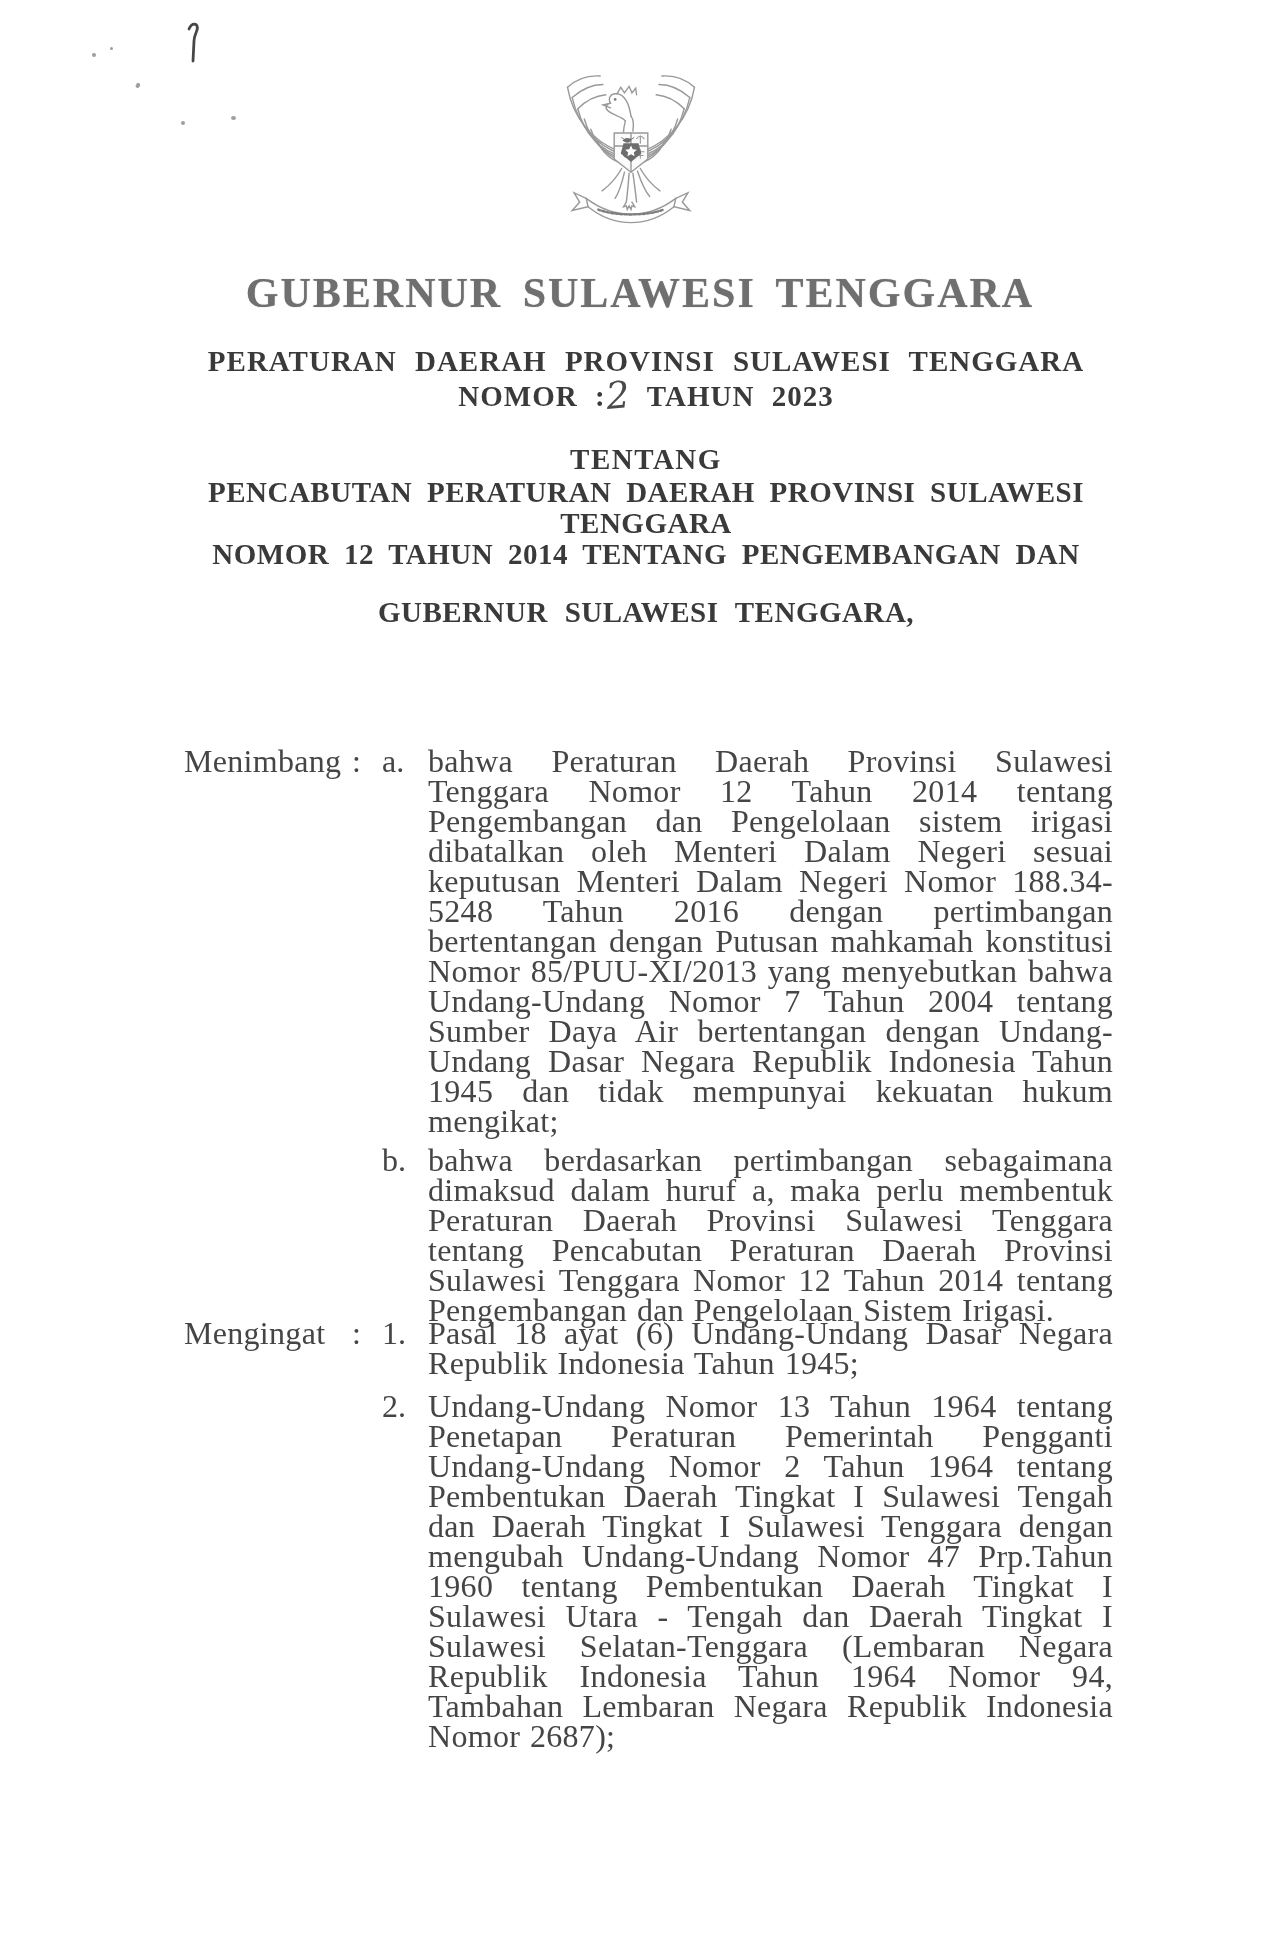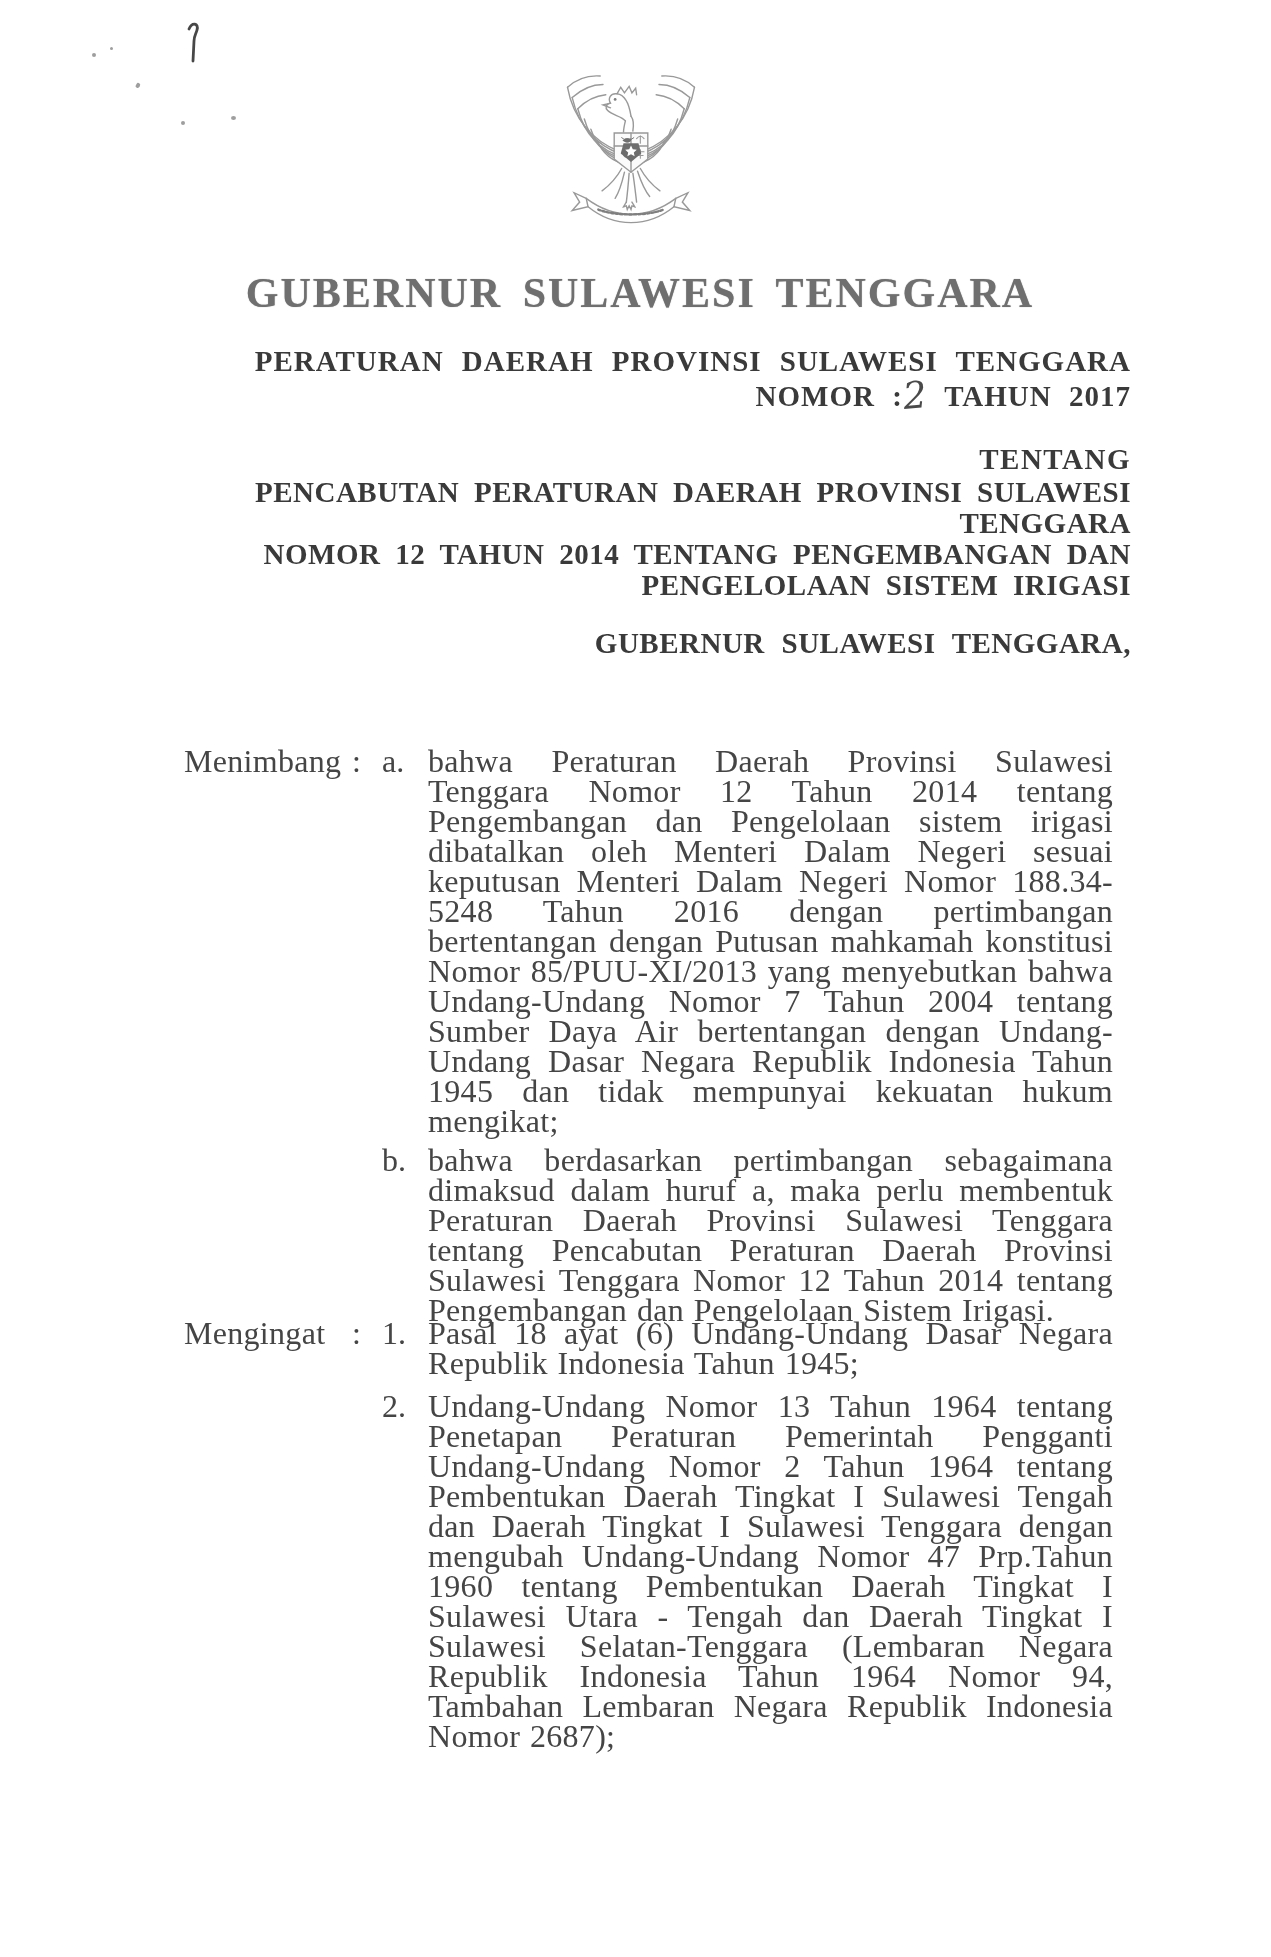--- a/index.html
+++ b/index.html
@@ -23,21 +23,21 @@
     position:absolute;left:0;top:270px;width:1280px;
     text-align:center;
     font-size:42px;line-height:46px;font-weight:700;
     letter-spacing:2px;word-spacing:8px;
     color:#6f6f6f;
     text-shadow:0 0 1px #9a9a9a;
   }
   
   .title-block{
     position:absolute;left:161px;top:344px;width:970px;
-    text-align:right;color:#3a3a3a;font-weight:700;
+    text-align:center;color:#3a3a3a;font-weight:700;
   }
   .t-line{font-size:29px;line-height:35px;word-spacing:10px;letter-spacing:1px;}
   .t-nomor{font-size:29px;line-height:35px;word-spacing:9px;letter-spacing:1px;}
   .hand-number{
     display:inline-block;
     font-family:"DejaVu Serif",serif;
     font-style:italic;font-weight:400;
     font-size:37px;line-height:30px;
     transform:rotate(-5deg) translateY(2px);
     color:#4a4a4a;
@@ -147,26 +147,25 @@
         <path d="M138,145 L151,139 L145,149 L153,158 L136,154 Z"></path>
         <path d="M55,157 C72,164 108,164 125,157" stroke="#6e6e6e" stroke-width="2.6" stroke-dasharray="2.6,2.2"></path>
       </g>
     </g>
   </svg>
 
   <div class="letterhead">GUBERNUR SULAWESI TENGGARA</div>
 
   <div class="title-block">
     <div class="t-line">PERATURAN DAERAH PROVINSI SULAWESI TENGGARA</div>
-    <div class="t-nomor"><span>NOMOR :</span><span class="hand-number">2</span> <span>TAHUN 2017</span></div>
+    <div class="t-nomor"><span>NOMOR :</span><span class="hand-number">2</span> <span>TAHUN 2023</span></div>
     <div class="t-tentang">TENTANG</div>
     <div class="t-subject">
       <div>PENCABUTAN PERATURAN DAERAH PROVINSI SULAWESI TENGGARA</div>
       <div>NOMOR 12 TAHUN 2014 TENTANG PENGEMBANGAN DAN</div>
-      <div>PENGELOLAAN SISTEM IRIGASI</div>
     </div>
     <div class="t-authority">GUBERNUR SULAWESI TENGGARA,</div>
   </div>
 
   <div class="clause menimbang">
     <div class="label">Menimbang</div>
     <div class="colon">:</div>
     <div class="marker" style="grid-row:1;">a.</div>
     <div class="itext" style="grid-row:1;">bahwa Peraturan Daerah Provinsi Sulawesi Tenggara Nomor 12 Tahun 2014 tentang Pengembangan dan Pengelolaan sistem irigasi dibatalkan oleh Menteri Dalam Negeri sesuai keputusan Menteri Dalam Negeri Nomor 188.34-5248 Tahun 2016 dengan pertimbangan bertentangan dengan Putusan mahkamah konstitusi Nomor 85/PUU-XI/2013 yang menyebutkan bahwa Undang-Undang Nomor 7 Tahun 2004 tentang Sumber Daya Air bertentangan dengan Undang-Undang Dasar Negara Republik Indonesia Tahun 1945 dan tidak mempunyai kekuatan hukum mengikat;</div>
     <div class="gap-row" style="grid-row:2;"></div>

